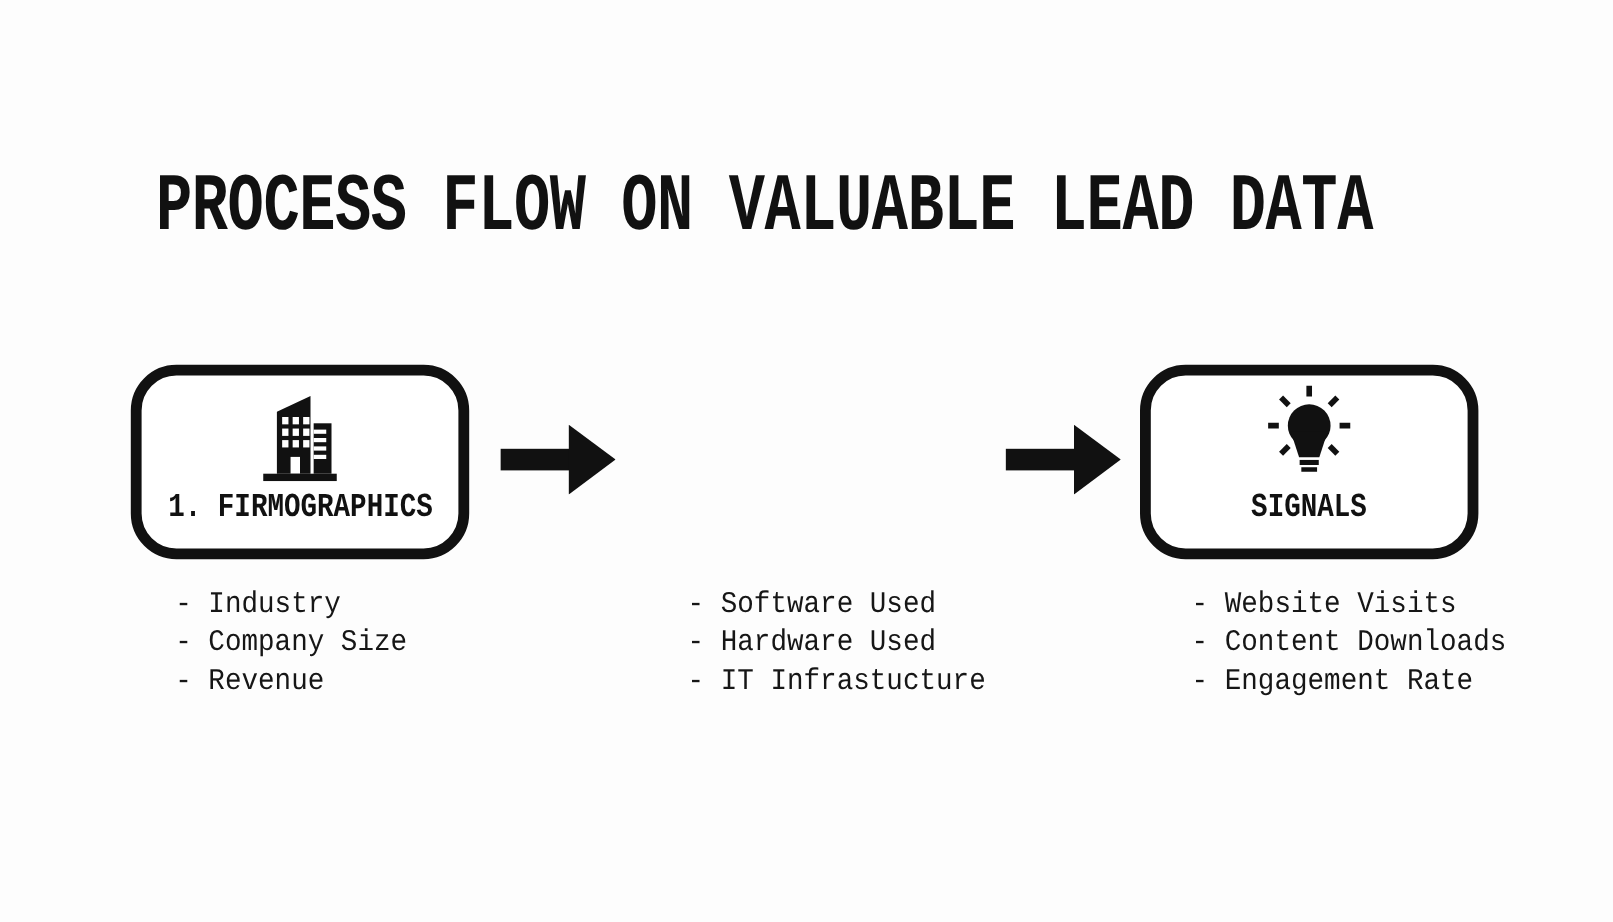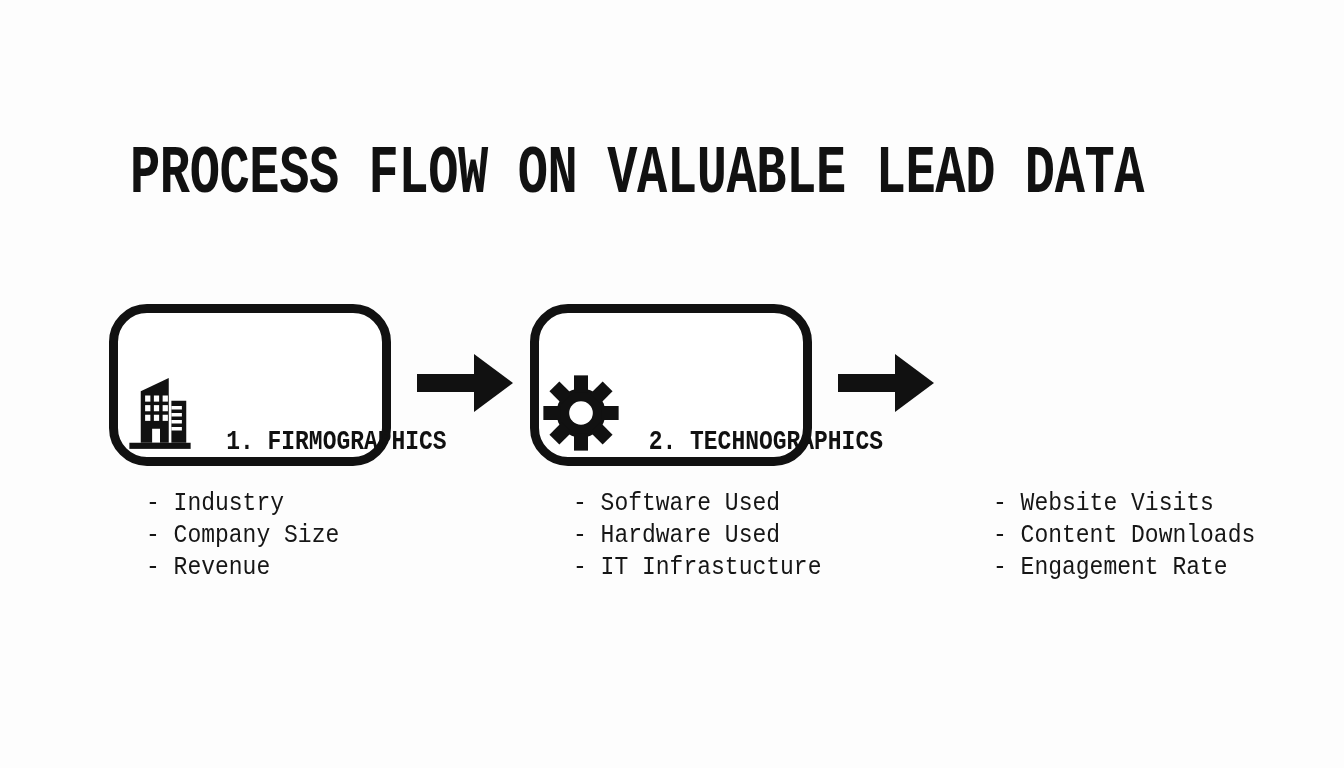--- a/index.html
+++ b/index.html
@@ -11,21 +11,21 @@
   }
   .title{
     position:absolute; left:130px; top:140px; margin:0;
     font-size:68px; line-height:68px; font-weight:700;
     letter-spacing:-0.5px; white-space:nowrap;
     transform:scaleX(0.74); transform-origin:0 0;
   }
   .step{
     position:absolute; top:304px; width:282px; height:162px;
     box-sizing:border-box; border:9px solid var(--ink); border-radius:38px;
-    background:#fff; display:flex; align-items:flex-end;
+    background:#fff; display:flex; flex-direction:column; align-items:center;
     padding-top:8px;
   }
   .step-1{left:109px;} .step-2{left:530px;} .step-3{left:950px;}
   .icon-slot{height:88px; display:flex; align-items:center; justify-content:center;}
   .icon-slot svg{display:block;}
   .step-label{
     font-size:28px; line-height:30px; font-weight:700; white-space:nowrap;
     transform:scaleX(0.82); transform-origin:50% 50%;
   }
   .arrow{position:absolute; top:354px; width:96px; height:58px;}
@@ -73,45 +73,48 @@
     <div class="step-label">1. FIRMOGRAPHICS</div>
   </section>
 
   <span class="arrow arrow-1">
     <svg width="96" height="58" viewBox="0 0 96 58" fill="currentColor" aria-hidden="true">
       <rect x="0" y="20" width="60" height="18"></rect>
       <polygon points="57,0 96,29 57,58"></polygon>
     </svg>
   </span>
 
-  <section class="step step-2">
-    <span class="icon-slot">
-      <svg width="84" height="84" viewBox="0 0 96 96" fill="currentColor" aria-hidden="true">
-        <circle cx="48" cy="48" r="28"></circle>
-        <rect x="40" y="5" width="16" height="20"></rect>
-        <rect x="40" y="5" width="16" height="20" transform="rotate(45 48 48)"></rect>
-        <rect x="40" y="5" width="16" height="20" transform="rotate(90 48 48)"></rect>
-        <rect x="40" y="5" width="16" height="20" transform="rotate(135 48 48)"></rect>
-        <rect x="40" y="5" width="16" height="20" transform="rotate(180 48 48)"></rect>
-        <rect x="40" y="5" width="16" height="20" transform="rotate(225 48 48)"></rect>
-        <rect x="40" y="5" width="16" height="20" transform="rotate(270 48 48)"></rect>
-        <rect x="40" y="5" width="16" height="20" transform="rotate(315 48 48)"></rect>
-        <circle cx="48" cy="48" r="13.5" fill="#ffffff"></circle>
-      </svg>
-    </span>
-    <div class="step-label">2. TECHNOGRAPHICS</div>
-  </section>
 
   <span class="arrow arrow-2">
     <svg width="96" height="58" viewBox="0 0 96 58" fill="currentColor" aria-hidden="true">
       <rect x="0" y="20" width="60" height="18"></rect>
       <polygon points="57,0 96,29 57,58"></polygon>
     </svg>
   </span>
 
+  <section class="step step-3">
+    <span class="icon-slot">
+      <svg width="90" height="90" viewBox="0 0 96 96" fill="currentColor" aria-hidden="true">
+        <circle cx="48" cy="37" r="19"></circle>
+        <path d="M31.5 42 L64.5 42 L57 65 L39 65 Z"></path>
+        <rect x="39.5" y="67.5" width="17" height="4.5"></rect>
+        <rect x="41" y="74" width="14" height="4"></rect>
+        <g stroke="currentColor" stroke-width="5" stroke-linecap="butt">
+          <line x1="48" y1="1.5" x2="48" y2="11"></line>
+          <line x1="29.8" y1="18.8" x2="23" y2="12"></line>
+          <line x1="66.2" y1="18.8" x2="73" y2="12"></line>
+          <line x1="21" y1="37" x2="11.5" y2="37"></line>
+          <line x1="75" y1="37" x2="84.5" y2="37"></line>
+          <line x1="29.8" y1="55.2" x2="23" y2="62"></line>
+          <line x1="66.2" y1="55.2" x2="73" y2="62"></line>
+        </g>
+      </svg>
+    </span>
+    <div class="step-label">SIGNALS</div>
+  </section>
 
   <ul class="list list-1">
     <li>- Industry</li>
     <li>- Company Size</li>
     <li>- Revenue</li>
   </ul>
   <ul class="list list-2">
     <li>- Software Used</li>
     <li>- Hardware Used</li>
     <li>- IT Infrastucture</li>

